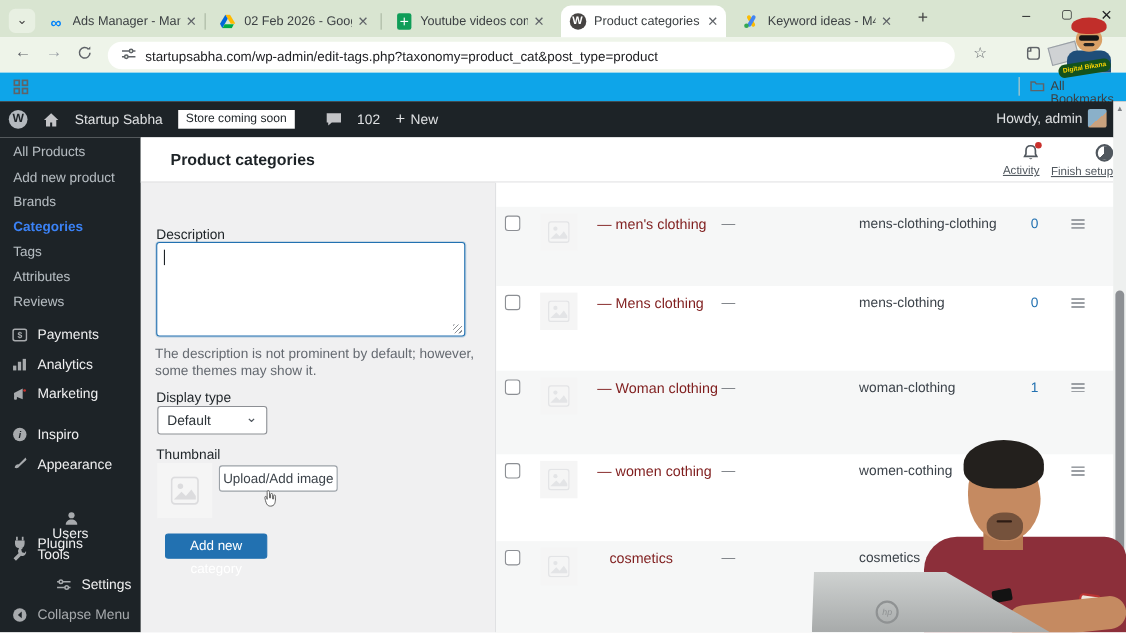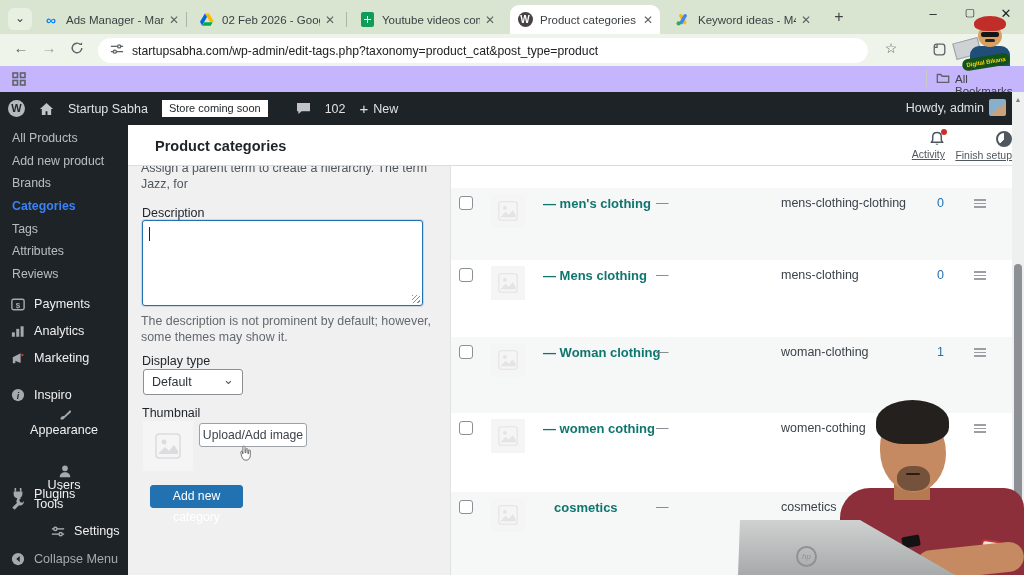--- a/index.html
+++ b/index.html
@@ -25,21 +25,21 @@
     linear-gradient(#fff,#fff) 3px 0/1px 7px no-repeat; }
   .favmeta { color:#0082fb; font-weight:bold; font-size:14px; line-height:14px; }
 
   
   .toolbar { position:absolute; left:0; top:34px; width:1024px; height:32px; background:#eef4e9; }
   .navic { position:absolute; top:39px; color:#5f6368; font-size:15px; width:22px; text-align:center; }
   .urlpill { position:absolute; left:98px; top:38px; width:770px; height:25px; background:#fff; border-radius:13px; display:flex; align-items:center; padding:0 12px; }
   .urltxt { font-size:12.2px; color:#202124; margin-left:8px; white-space:nowrap; overflow:hidden; }
 
   
-  .bmbar { position:absolute; left:0; top:66px; width:1024px; height:26px; background:#c4b5fd; }
+  .bmbar { position:absolute; left:0; top:66px; width:1024px; height:26px; background:#0ea5e9; }
 
   
   .adminbar { position:absolute; left:0; top:92px; width:1024px; height:33px; background:#1d2327; color:#dfe1e3; display:flex; align-items:center; font-size:12.5px; }
   .ab-item { display:flex; align-items:center; margin-right:14px; }
   .wplogo { width:17px; height:17px; border-radius:50%; background:#b4b9be; color:#1d2327; font-weight:bold; font-size:11px; text-align:center; line-height:17px; }
   .badge { background:#fff; color:#1d2327; font-size:11px; padding:2px 7px; line-height:13px; }
 
   
   .wpside { position:absolute; left:0; top:125px; width:128px; height:450px; background:#1d2327; }
   .smitem { position:absolute; left:12px; font-size:12.3px; color:rgba(240,246,252,.72); white-space:nowrap; }
@@ -63,21 +63,21 @@
   .btn-secondary { position:absolute; left:71px; top:298px; width:108px; height:24px; background:#fff; border:1px solid #9ba1a7; border-radius:3px; font-size:12.2px; color:#3c434a; text-align:center; line-height:22px; }
   .btn-primary { position:absolute; left:22px; top:360px; width:93px; height:23px; background:#2271b1; border:1px solid #2271b1; border-radius:3px; color:#fff; font-size:12.2px; text-align:center; line-height:21px; }
   .thumbph { background:#f5f5f5; display:flex; align-items:center; justify-content:center; }
 
   
   .tablepanel { position:absolute; left:322px; top:41px; width:562px; height:409px; background:#fff; border-left:1px solid #e0e1e3; }
   .trow { position:absolute; left:0; width:562px; }
   .trow.alt { background:#f6f7f7; }
   .cbx { position:absolute; left:8px; top:8px; width:14px; height:14px; border:1px solid #8c8f94; border-radius:3px; background:#fff; }
   .rthumb { position:absolute; left:40px; top:6px; width:34px; height:34px; }
-  .rname { position:absolute; left:92px; top:8px; font-size:13px; font-weight:bold; color:#0f766e; }
+  .rname { position:absolute; left:92px; top:8px; font-size:13px; font-weight:normal; color:#7f1d1d; }
   .rdash { position:absolute; left:205px; top:8px; color:#787c82; font-size:12.5px; }
   .rslug { position:absolute; left:330px; top:8px; color:#3c434a; font-size:12.5px; }
   .rcount { position:absolute; left:475px; top:8px; width:18px; text-align:right; color:#2271b1; font-size:12.5px; }
   .rmenu { position:absolute; left:523px; top:11px; width:12px; height:9px;
     background:repeating-linear-gradient(#9b9fa4 0 1.6px,transparent 1.6px 3.6px); }
 
   
   .pgscroll { position:absolute; left:1012px; top:92px; width:12px; height:483px; background:#eef0ef; z-index:40; }
   .pgthumb { position:absolute; left:2px; top:172px; width:8px; height:290px; background:#8d9094; border-radius:4px; }
   .scrarr { position:absolute; left:0; width:12px; text-align:center; font-size:7px; color:#7e8085; }
@@ -290,21 +290,21 @@
     </div>
     <div class="mitem" style="top:257px;">
       <span class="micon">
           <svg width="14" height="14" viewBox="0 0 16 16">
             <circle cx="8" cy="8" r="7" fill="#a7aaad"></circle>
             <text x="8" y="12" font-size="10" fill="#1d2327" text-anchor="middle" font-weight="bold" font-style="italic">i</text>
           </svg>
         </span>
       <span>Inspiro</span>
     </div>
-    <div class="mitem" style="top:284px;flex-direction:column;">
+    <div class="mitem" style="top:284px;">
       <span class="micon">
           <svg width="14" height="14" viewBox="0 0 16 16">
             <path d="M14 1L7 8c-2.4-.3-4 1-4.3 3.6 1.8 1 3.7.4 4.8-1.3L15 3.5z" fill="#a7aaad"></path>
           </svg>
         </span>
       <span>Appearance</span>
     </div>
     <div class="mitem" style="top:311px;margin-top:45px;">
       <span class="micon">
           <svg width="14" height="14" viewBox="0 0 16 16">
@@ -367,26 +367,20 @@
           <span style="position:absolute; right:-2px; top:-2px; width:6px; height:6px; background:#c9302c; border-radius:50%;"></span>
         </span>
         <div>Activity</div>
       </div>
       <div class="ph-act" style="left:818px; width:66px;">
         <span style="display:inline-block; width:16px; height:16px; border:2px solid #50575e; border-radius:50%; background:conic-gradient(#50575e 0 62%, #fff 62%);"></span>
         <div>Finish setup</div>
       </div>
     </div>
 
-    <div class="abs" style="left:13px; top:41px; width:302px; height:28px; overflow:hidden;">
-      <div class="helptxt" style="top:-6px; left:0; width:302px; color:#50575e;">
-        <div>Assign a parent term to create a hierarchy. The term Jazz, for</div>
-        <div>example, would be the parent of Bebop and Big Band.</div>
-      </div>
-    </div>
 
     <div class="formlabel" style="left:14px; top:81px;">Description</div>
     <div class="txtarea">
       <span></span>
       <span class="caret"></span>
       <span class="resizegrip"></span>
     </div>
     <div class="helptxt" style="left:13px; top:188px; width:300px;">The description is not prominent by default; however, some themes may show it.</div>
 
     <div class="formlabel" style="left:14px; top:229px;">Display type</div>

